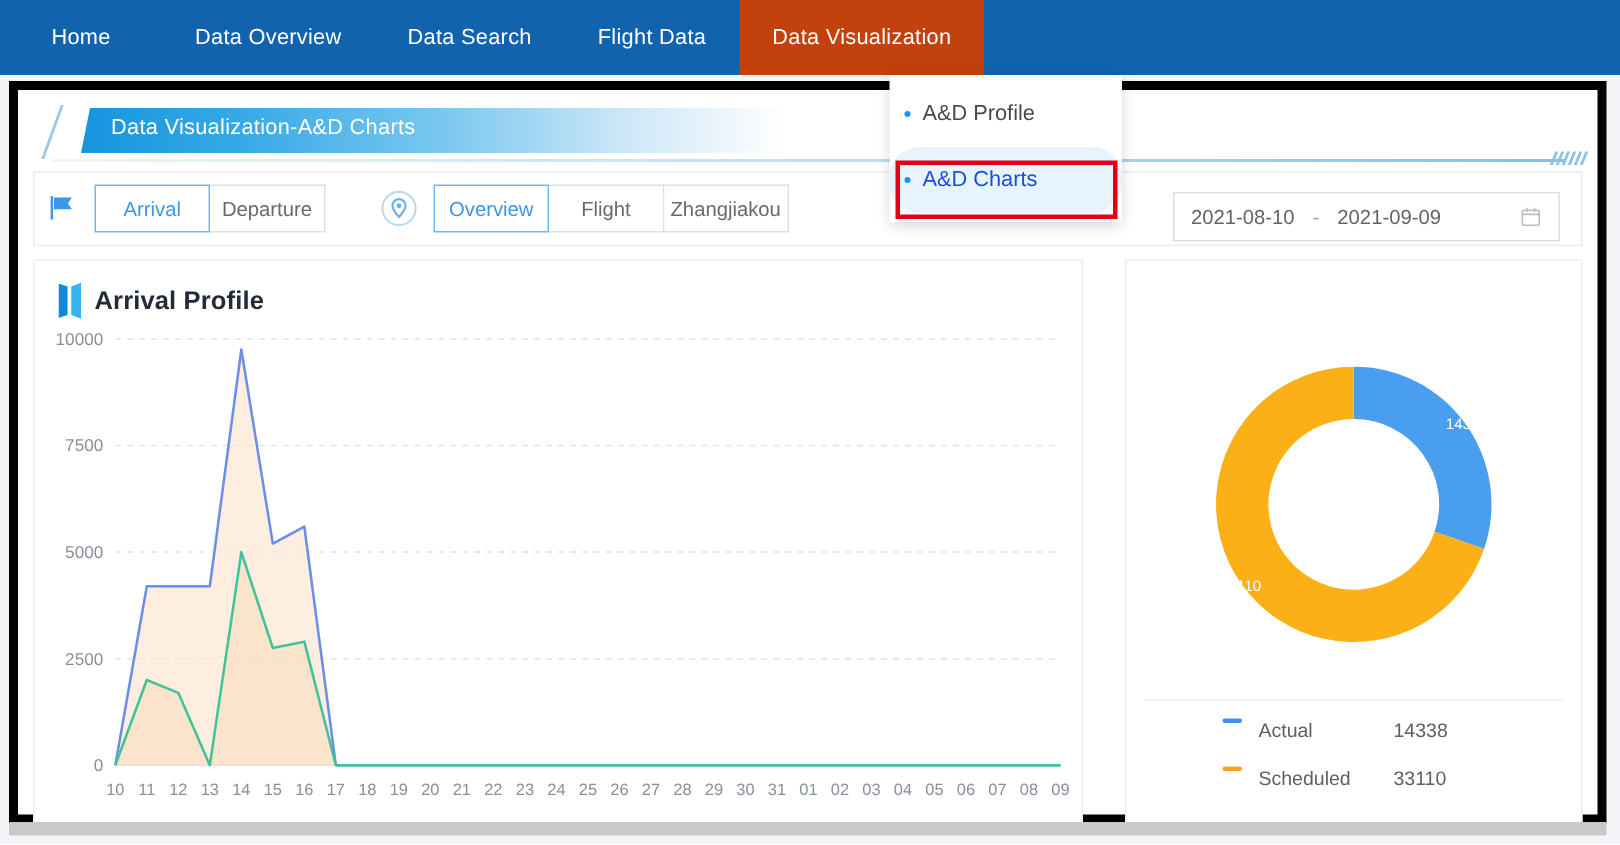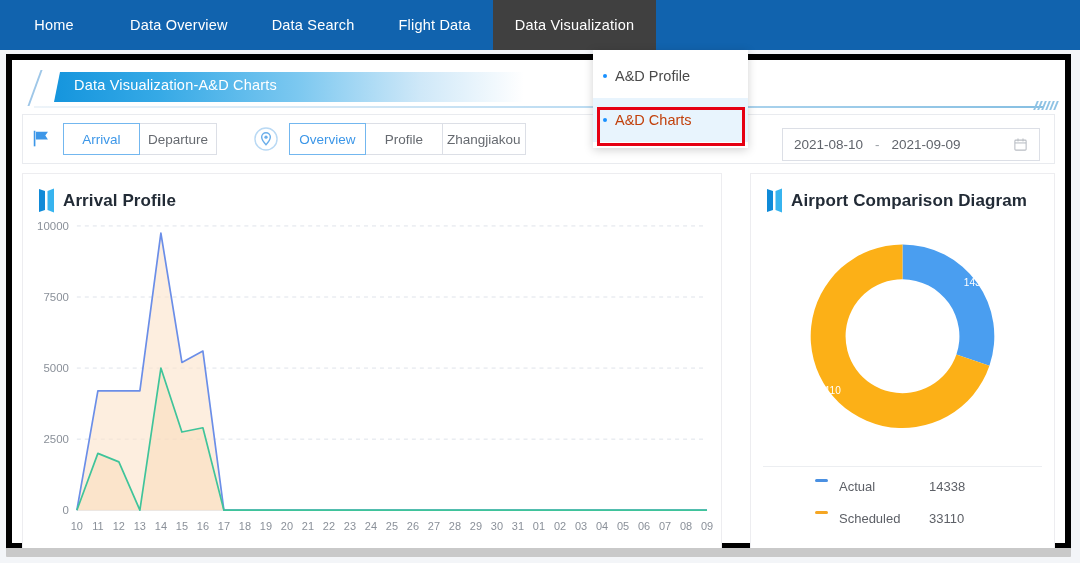--- a/index.html
+++ b/index.html
@@ -26,21 +26,21 @@
   .nav-item {
     display: flex; align-items: center; justify-content: center;
     min-width: 108px;
     padding: 0 22px;
     color: #ffffff;
     font-size: 14.5px;
     letter-spacing: .2px;
     white-space: nowrap;
     cursor: pointer;
   }
-  .nav-item.active { background: #404040; }
+  .nav-item.active { background: #c2410c; }
 
   
   .dropdown {
     position: absolute;
     top: 50px; left: 593px;
     width: 155px;
     background: #ffffff;
     box-shadow: 0 2px 9px rgba(0,0,0,.18);
     z-index: 40;
     padding: 4px 0 6px 0;
@@ -53,21 +53,21 @@
     font-size: 14.5px;
     color: #4a4a4a;
     cursor: pointer;
     white-space: nowrap;
   }
   .dd-item .bullet {
     position: absolute; left: 10px; top: 50%;
     width: 4px; height: 4px; border-radius: 50%;
     background: #1890ff; transform: translateY(-50%);
   }
-  .dd-item.sel { background: #e8f4fd; color: #c2410c; }
+  .dd-item.sel { background: #e8f4fd; color: #1d4ed8; border-radius: 20px; }
   .dd-highlight {
     position: absolute;
     left: 597px; top: 107px;
     width: 148px; height: 39px;
     border: 3px solid #e60012;
     z-index: 45;
     pointer-events: none;
   }
 
   
@@ -271,21 +271,21 @@
         </div>
 
         <svg class="pin-icon" viewBox="0 0 24 24">
           <circle cx="12" cy="12" r="10.2" fill="none" stroke="#b9d9f4" stroke-width="1.3"></circle>
           <path d="M12 6.2c-2.2 0-4 1.8-4 4 0 2.9 4 7 4 7s4-4.1 4-7c0-2.2-1.8-4-4-4z" fill="none" stroke="#6aaeea" stroke-width="1.3"></path>
           <circle cx="12" cy="10.3" r="1.5" fill="#6aaeea"></circle>
         </svg>
 
         <div class="btn-group">
           <div class="seg on">Overview</div>
-          <div class="seg">Profile</div>
+          <div class="seg">Flight</div>
           <div class="seg">Zhangjiakou</div>
         </div>
 
         <div class="daterange">
           <span>2021-08-10</span>
           <span class="dr-sep">-</span>
           <span>2021-09-09</span>
           <svg class="cal-icon" viewBox="0 0 24 24">
             <rect x="3" y="5" width="18" height="16" rx="1.5" fill="none" stroke="#b9bdc4" stroke-width="1.7"></rect>
             <path d="M3 9.5 H21" stroke="#b9bdc4" stroke-width="1.7"></path>
@@ -349,27 +349,20 @@
                 <text x="593.7333333333333" y="316" text-anchor="middle" font-size="11" fill="#8a9099" font-family="&quot;Liberation Sans&quot;, sans-serif">05</text>
                 <text x="614.8" y="316" text-anchor="middle" font-size="11" fill="#8a9099" font-family="&quot;Liberation Sans&quot;, sans-serif">06</text>
                 <text x="635.8666666666667" y="316" text-anchor="middle" font-size="11" fill="#8a9099" font-family="&quot;Liberation Sans&quot;, sans-serif">07</text>
                 <text x="656.9333333333333" y="316" text-anchor="middle" font-size="11" fill="#8a9099" font-family="&quot;Liberation Sans&quot;, sans-serif">08</text>
                 <text x="678" y="316" text-anchor="middle" font-size="11" fill="#8a9099" font-family="&quot;Liberation Sans&quot;, sans-serif">09</text>
               </svg>
           </div>
         </div>
 
         <div class="card right">
-          <div class="card-head">
-            <svg class="ribbon-icon" viewBox="0 0 15 25">
-              <path d="M0 1 L6 3 L6 22 L0 24 Z" fill="#0f8ad8"></path>
-              <path d="M8.5 3 L15 0.5 L15 24.5 L8.5 22 Z" fill="#37b4ef"></path>
-            </svg>
-            <div class="card-title">Airport Comparison Diagram</div>
-          </div>
 
           <svg id="donutPlot" viewBox="0 0 330 250" style="position:absolute;left:0;top:40px;width:100%;height:250px;">
               <path d="M 165 22 A 100 100 0 0 1 259.6727754467113 154.2035027476296 L 223.697120776961 141.96617170353034 A 62 62 0 0 0 165 60 Z" fill="#4a9ef0"></path>
               <text x="247.11601340568626" y="67.19557548655754" text-anchor="middle" font-size="11" fill="#ffffff" font-family="&quot;Liberation Sans&quot;, sans-serif">14338</text>
               <path d="M 259.6727754467113 154.2035027476296 A 100 100 0 1 1 164.99999999999997 22 L 165 60 A 62 62 0 1 0 223.697120776961 141.96617170353034 Z" fill="#fcb017"></path>
               <text x="82.88398659431374" y="184.80442451344246" text-anchor="middle" font-size="11" fill="#ffffff" font-family="&quot;Liberation Sans&quot;, sans-serif">33110</text>
             </svg>
 
           <div class="legend-box">
             <div class="legend-row">

